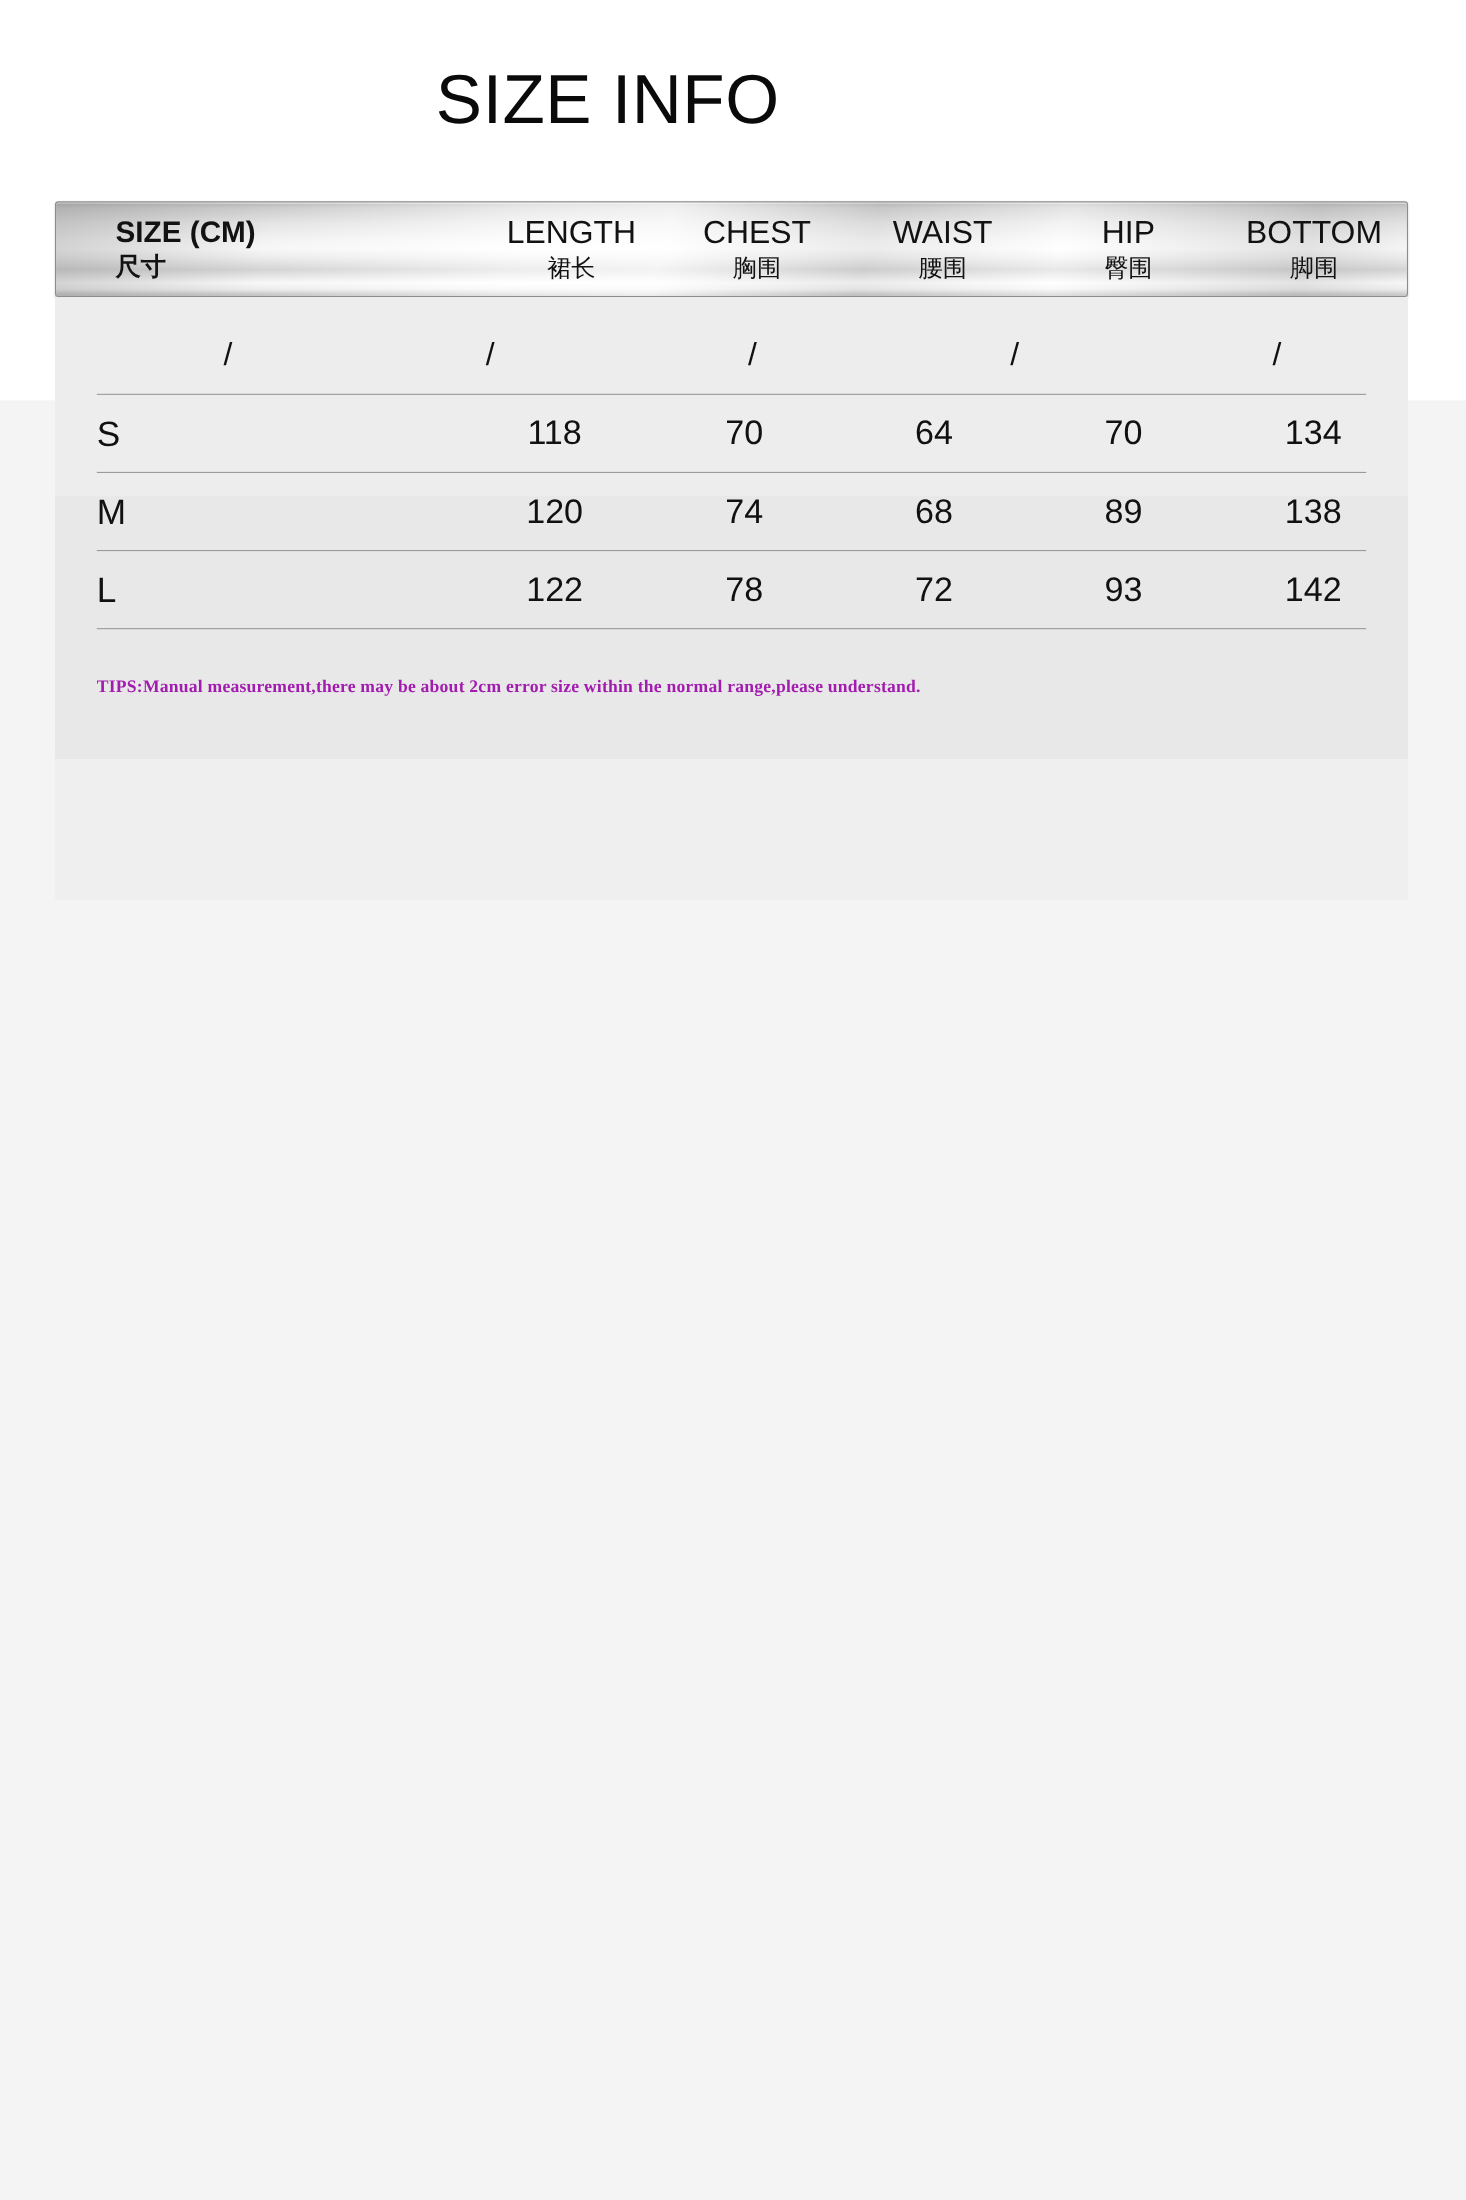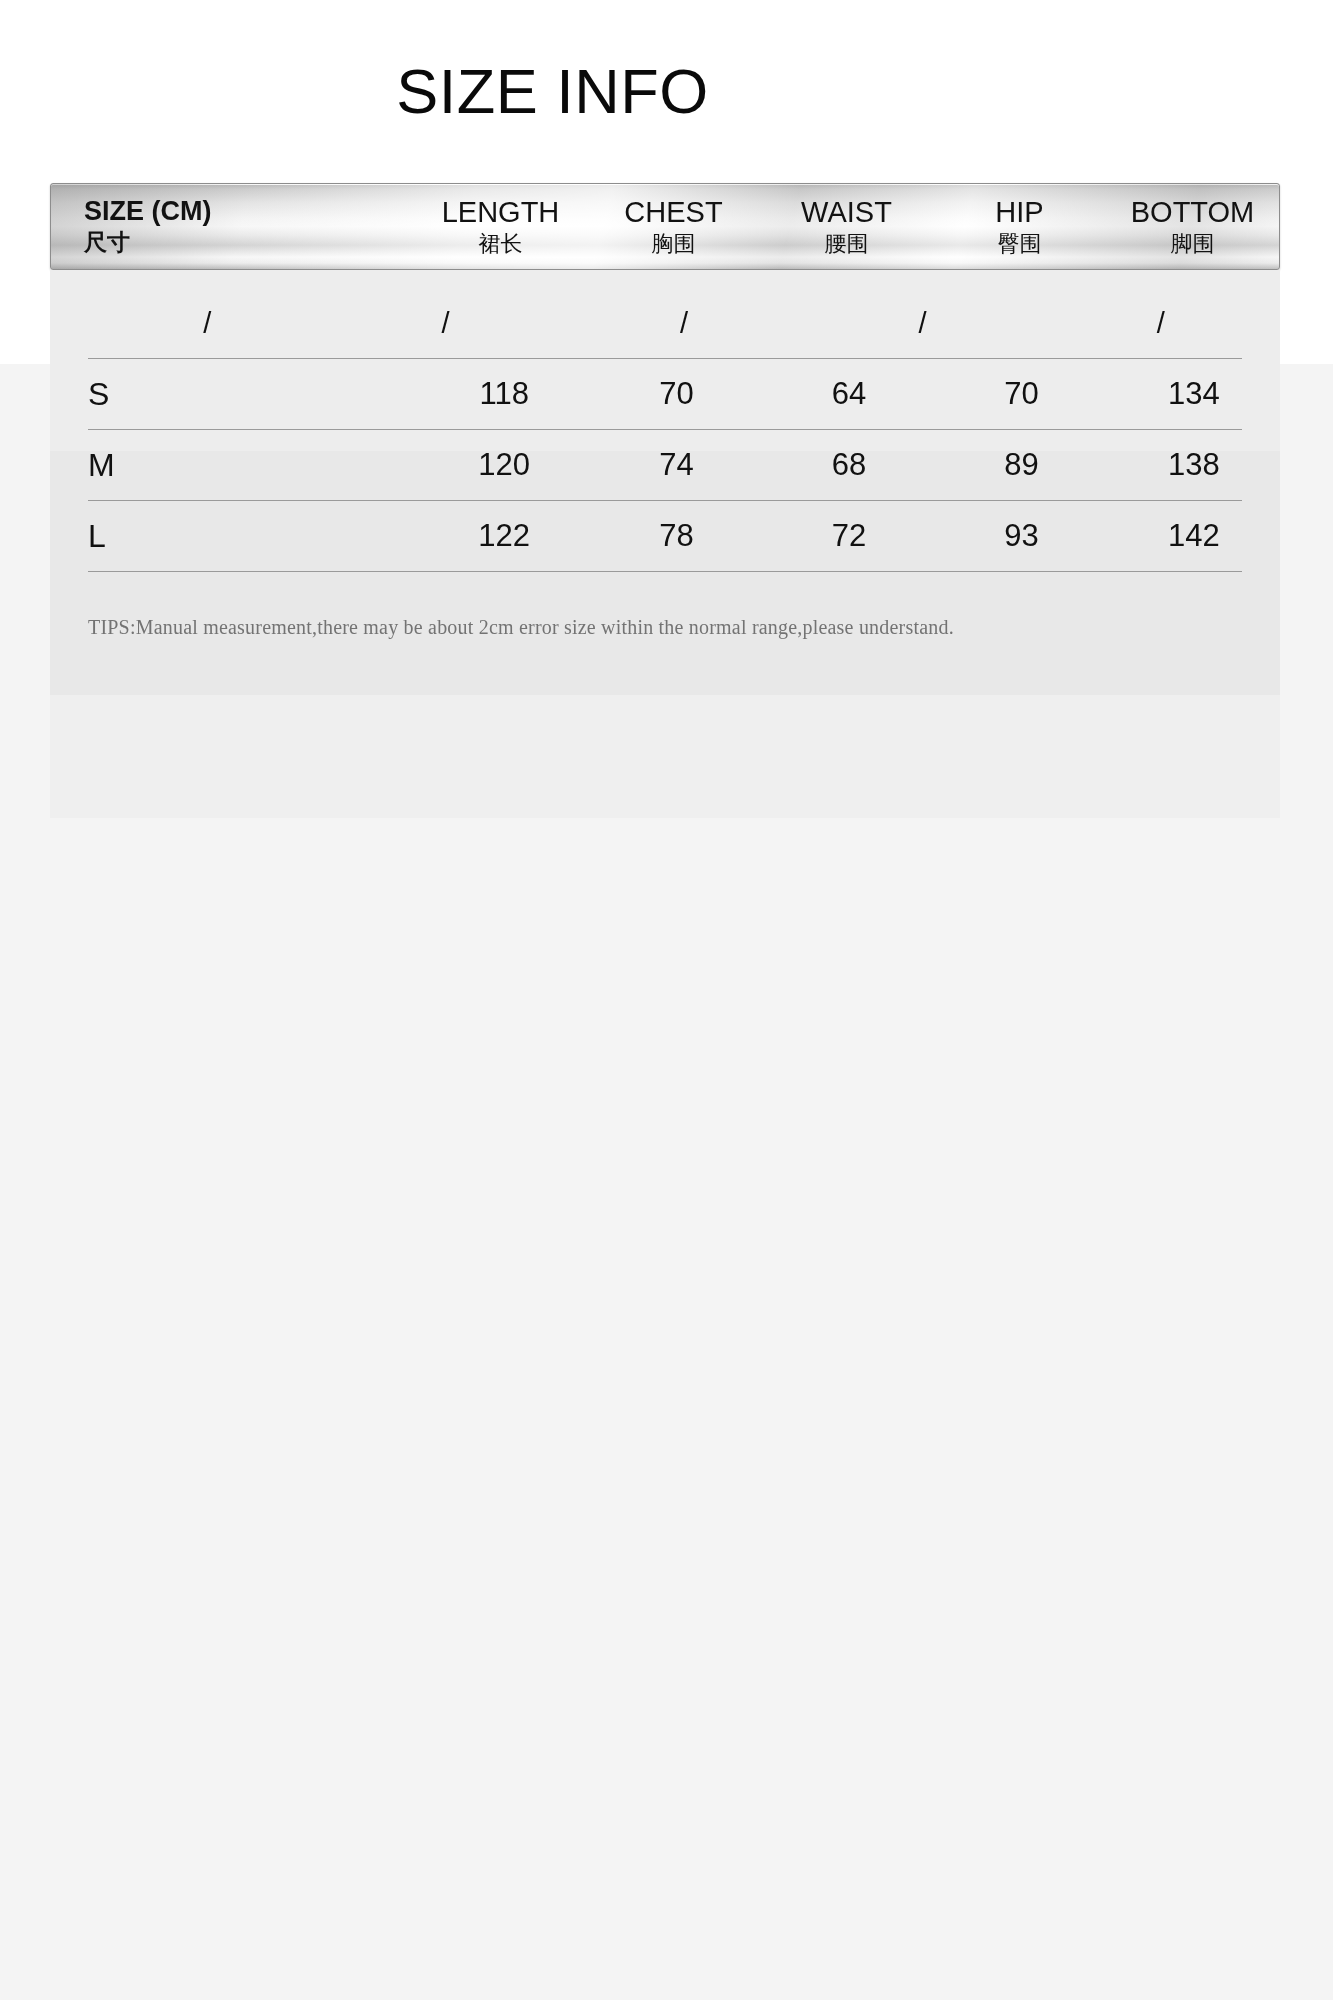--- a/index.html
+++ b/index.html
@@ -79,21 +79,21 @@
         rgba(150,150,150,0.26) 92%,
         rgba(210,210,210,0.18) 100%);
     pointer-events: none;
   }
   .head-row {
     position: relative;
     z-index: 2;
     display: flex;
     align-items: center;
     height: 100%;
-    padding-left: 33px;
+    padding-left: 54px;
     box-sizing: border-box;
   }
   .head-cell {
     text-align: center;
     color: #121212;
   }
   .head-cell .en {
     display: block;
     font-size: 29px;
     line-height: 1.25;
@@ -158,26 +158,27 @@
     flex: 0 0 330px;
     text-align: left;
     font-size: 32px;
   }
   .cell.m-col { flex: 1 1 0; }
   .cell.slash { font-size: 29px; }
 
   .tips {
     position: relative;
     z-index: 1;
-    color: #737373;
+    color: #a21caf;
     font-family: "Liberation Serif", serif;
-    font-size: 20px;
+    font-size: 16px;
     padding: 44px 0 0 38px;
     letter-spacing: 0.2px;
     white-space: nowrap;
+    font-weight: bold;
   }
   .body-pad { height: 56px; }
 </style>
 </head>
 <body>
 
 <div class="top-white"></div>
 
 <div class="page-title">SIZE INFO</div>
 

